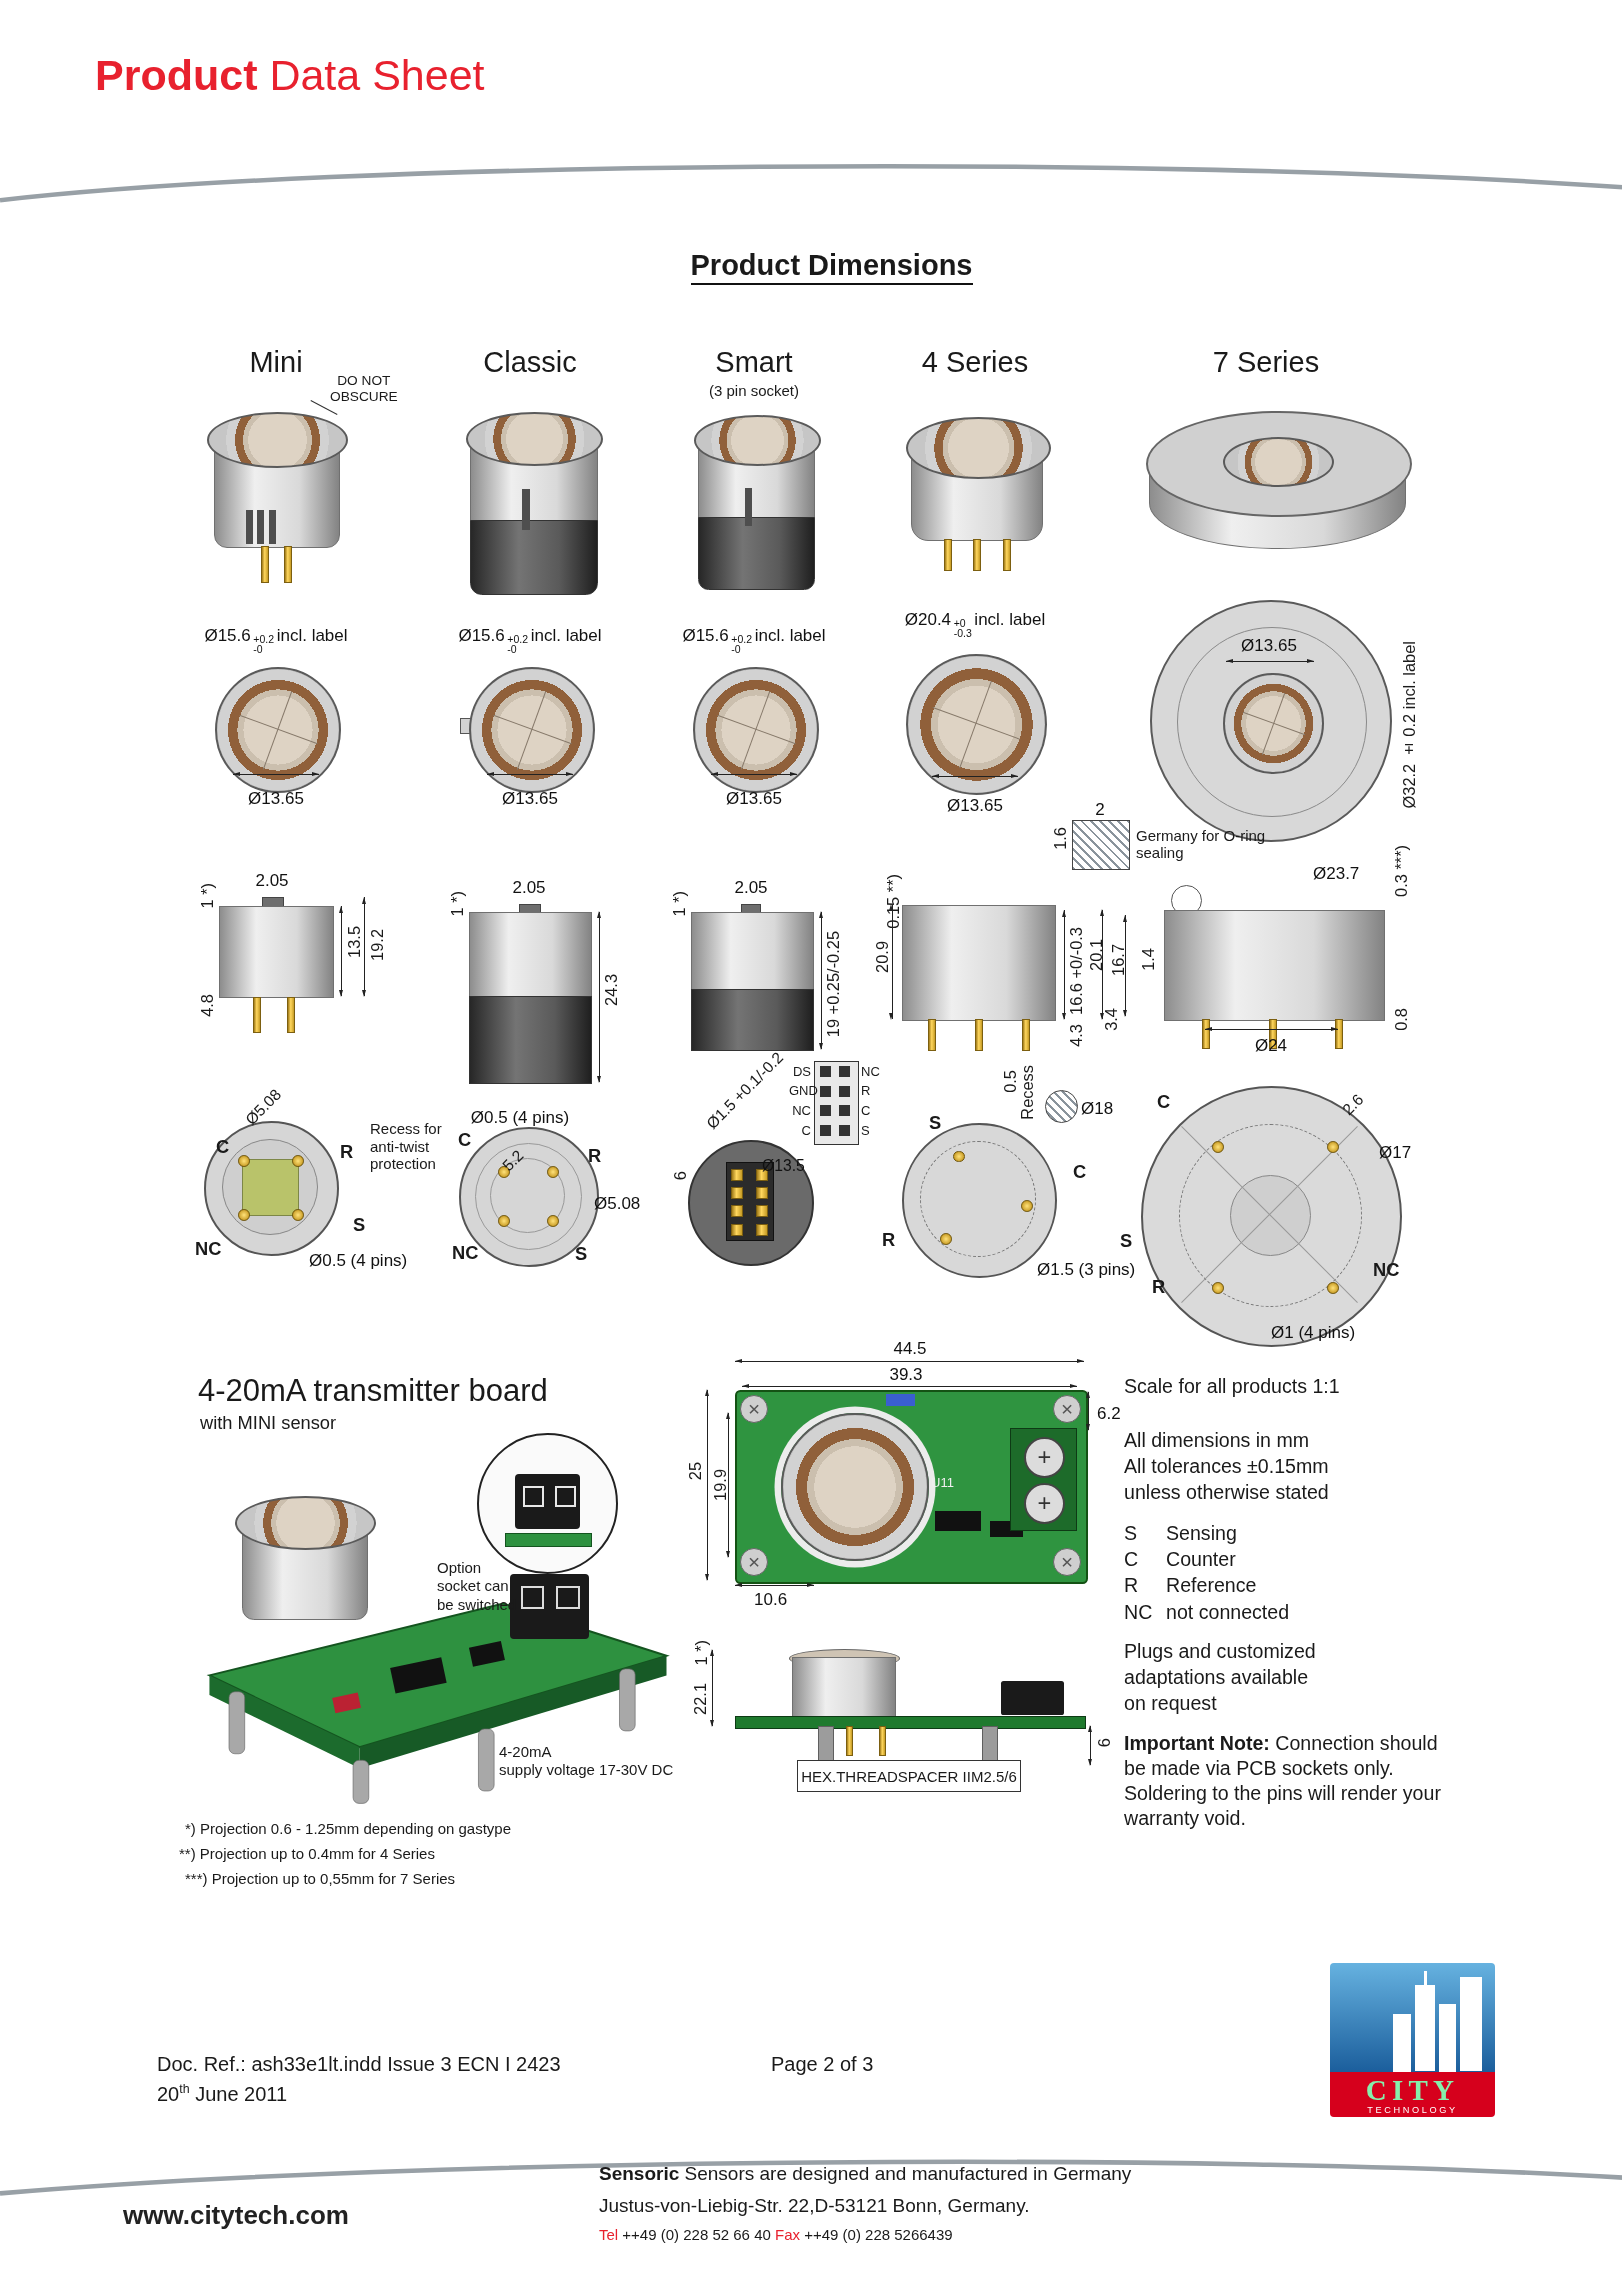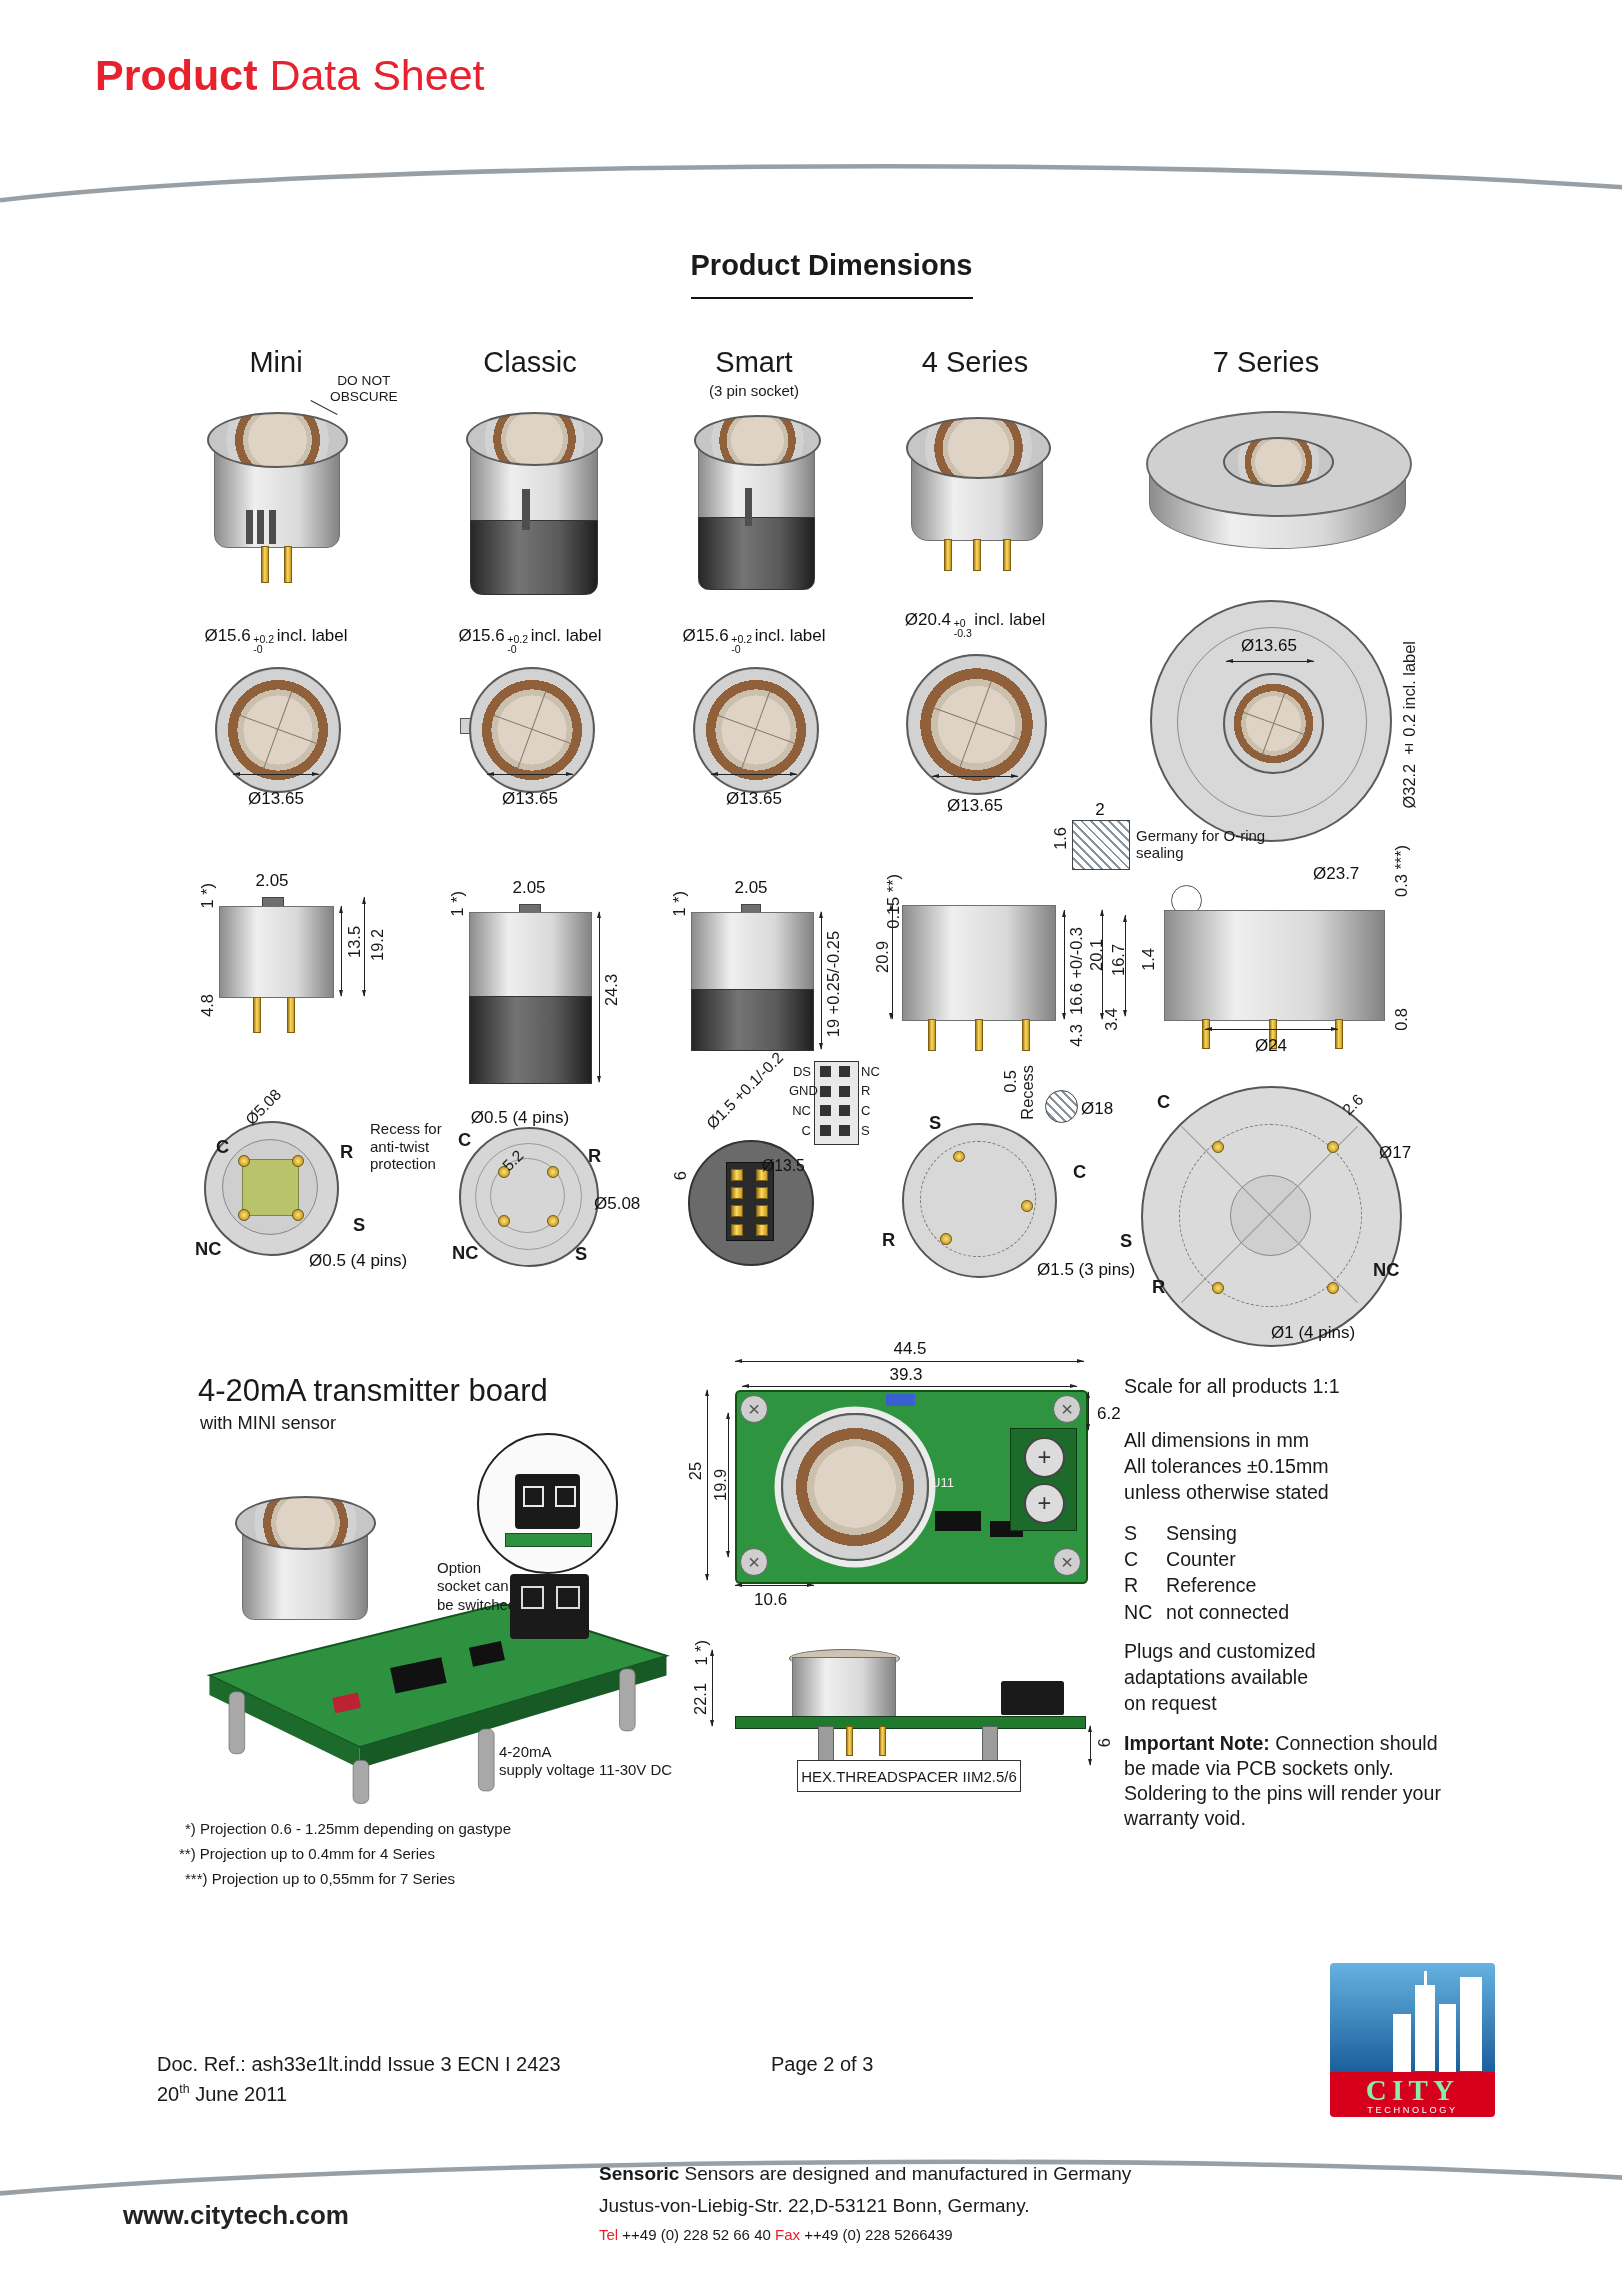--- a/index.html
+++ b/index.html
@@ -8,21 +8,21 @@
   .abs{position:absolute}
   .cx{transform:translateX(-50%)}
   .lbl{font-size:17px;white-space:nowrap;color:#111}
   .sm{font-size:15px;white-space:nowrap}
   .vt{writing-mode:vertical-rl;transform:rotate(180deg);font-size:16.4px;white-space:nowrap}
   .diag{transform:rotate(-45deg);transform-origin:left top;display:inline-block;font-size:15.7px;white-space:nowrap}
   .letter{font-size:18.3px;font-weight:bold;white-space:nowrap}
   .brand{font-size:43px;color:#e8212e;white-space:nowrap}
   .brand b{font-weight:700}
   .title-txt{font-size:29px;font-weight:bold}
-  .title-txt span{border-bottom:2.6px solid #111;padding-bottom:16px}
+  .title-txt span{border-bottom:2.6px solid #111;padding-bottom:2px}
   .colname{font-size:29px;color:#1a1a1a;white-space:nowrap}
   .dl{position:absolute;height:0;border-top:1.3px solid #222}
   .dl:before,.dl:after{content:"";position:absolute;top:-3.3px;border-top:2.6px solid transparent;border-bottom:2.6px solid transparent}
   .dl:before{left:0;border-right:7.2px solid #222}
   .dl:after{right:0;border-left:7.2px solid #222}
   .dlv{position:absolute;width:0;border-left:1.3px solid #222}
   .dlv:before,.dlv:after{content:"";position:absolute;left:-3.3px;border-left:2.6px solid transparent;border-right:2.6px solid transparent}
   .dlv:before{top:-0.7px;border-bottom:7.2px solid #222}
   .dlv:after{bottom:-0.7px;border-top:7.2px solid #222}
   .face{border-radius:50%;border:2px solid #5a5a5a;
@@ -387,21 +387,21 @@
     <div class="abs" style="left:46px;top:11.8px;width:19.6px;height:19.6px;border:2px solid #dcdcdc"></div>
   </div>
 </div>
 <div class="abs sm" style="left:437px;top:1559px;line-height:18.3px">
   <span>Option</span><br>
   <span>socket can</span><br>
   <span>be switched</span>
 </div>
 <div class="abs sm" style="left:499px;top:1743px;line-height:18.3px">
   <span>4-20mA</span><br>
-  <span>supply voltage 11-30V DC</span>
+  <span>supply voltage 17-30V DC</span>
 </div>
 
 <div class="abs lbl cx" style="left:910px;top:1339px">44.5</div>
 <div class="dl" style="left:735px;top:1361px;width:349px"></div>
 <div class="abs lbl cx" style="left:906px;top:1365px">39.3</div>
 <div class="dl" style="left:742px;top:1386px;width:335px"></div>
 
 <div class="abs" style="left:735px;top:1390px;width:349px;height:190px">
   <div class="abs" style="left:0;top:0;width:349px;height:190px;background:#2f9440;border:2px solid #145214;border-radius:5.2px"></div>
   <div class="abs" style="left:5.2px;top:5.2px;width:26px;height:26px;border-radius:50%;background:#cfcfcf;border:1.3px solid #666;display:flex;align-items:center;justify-content:center;font-size:15.7px;color:#555">✕</div>

